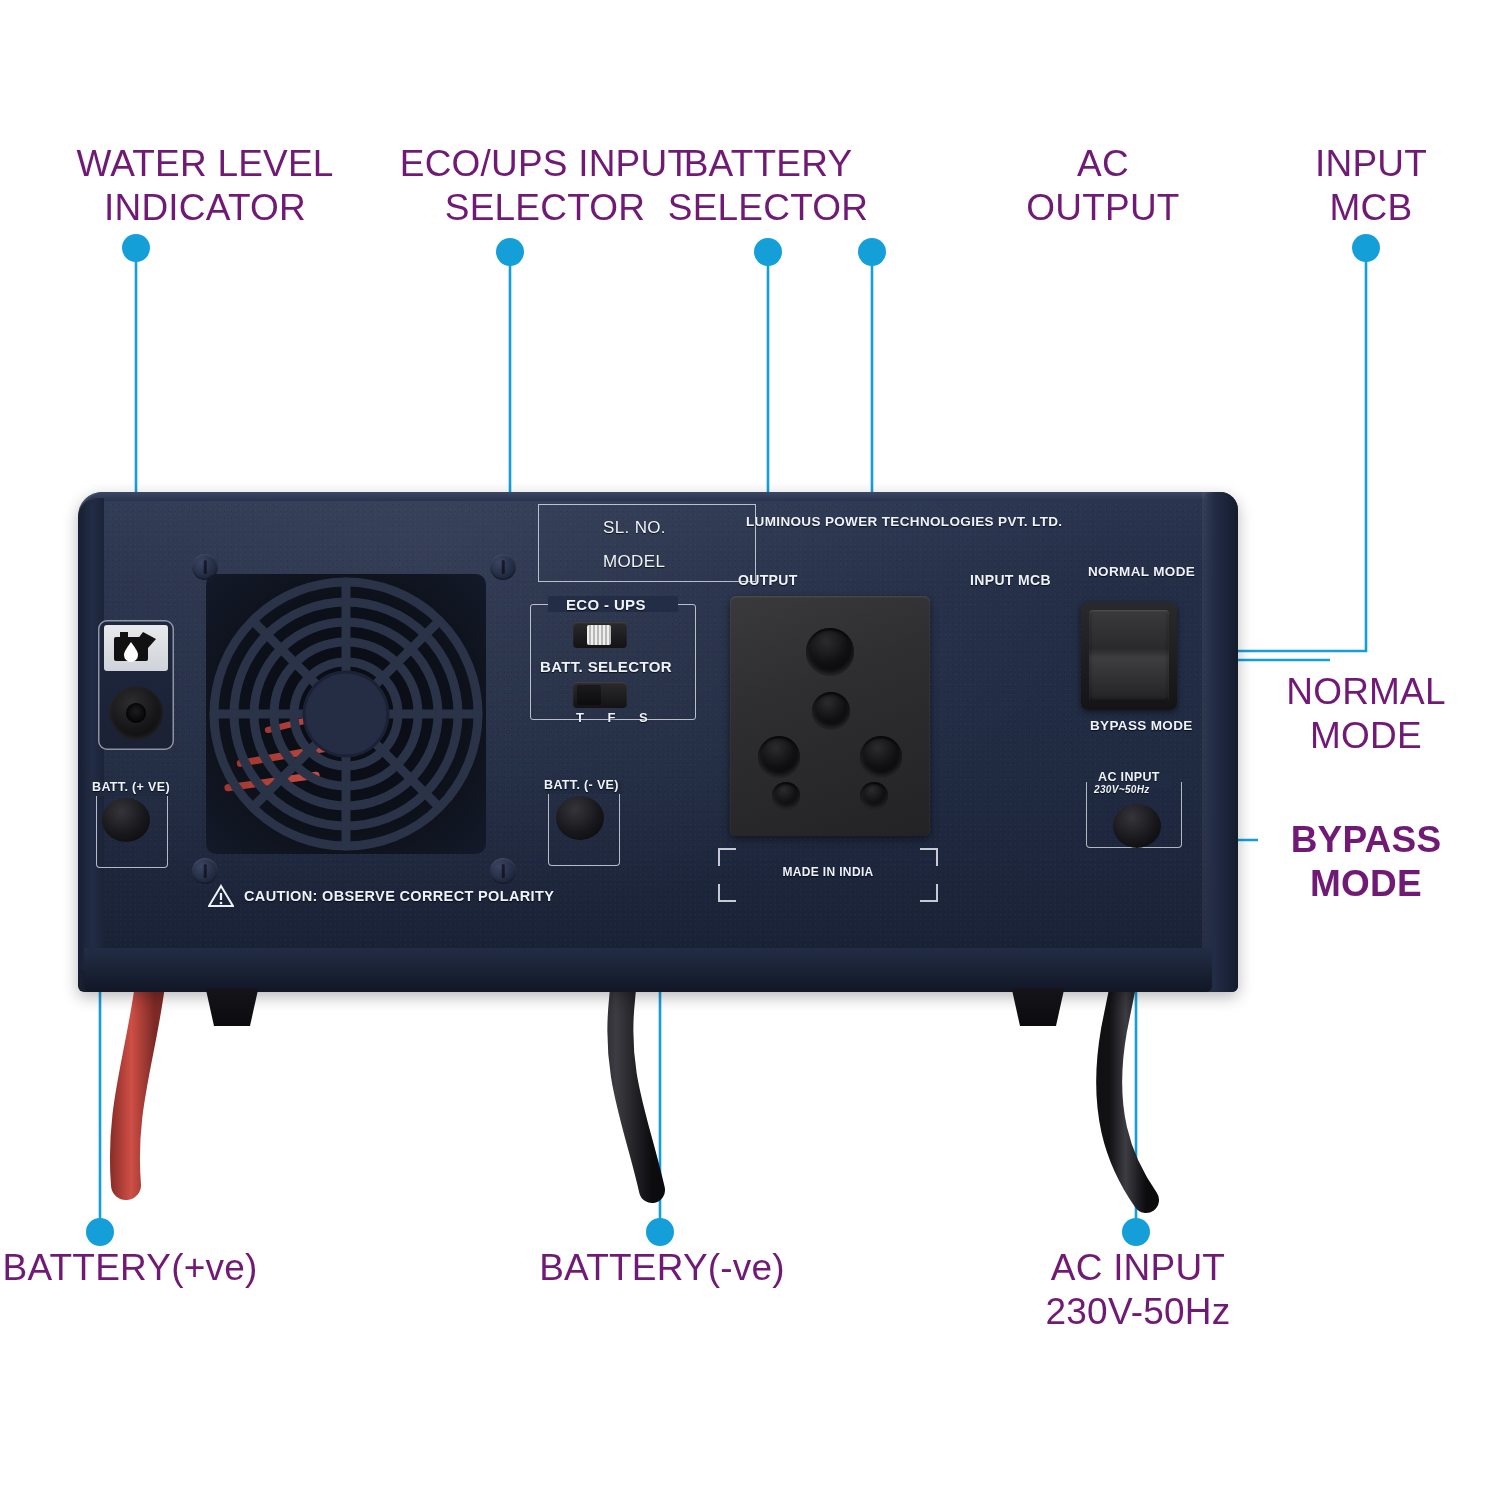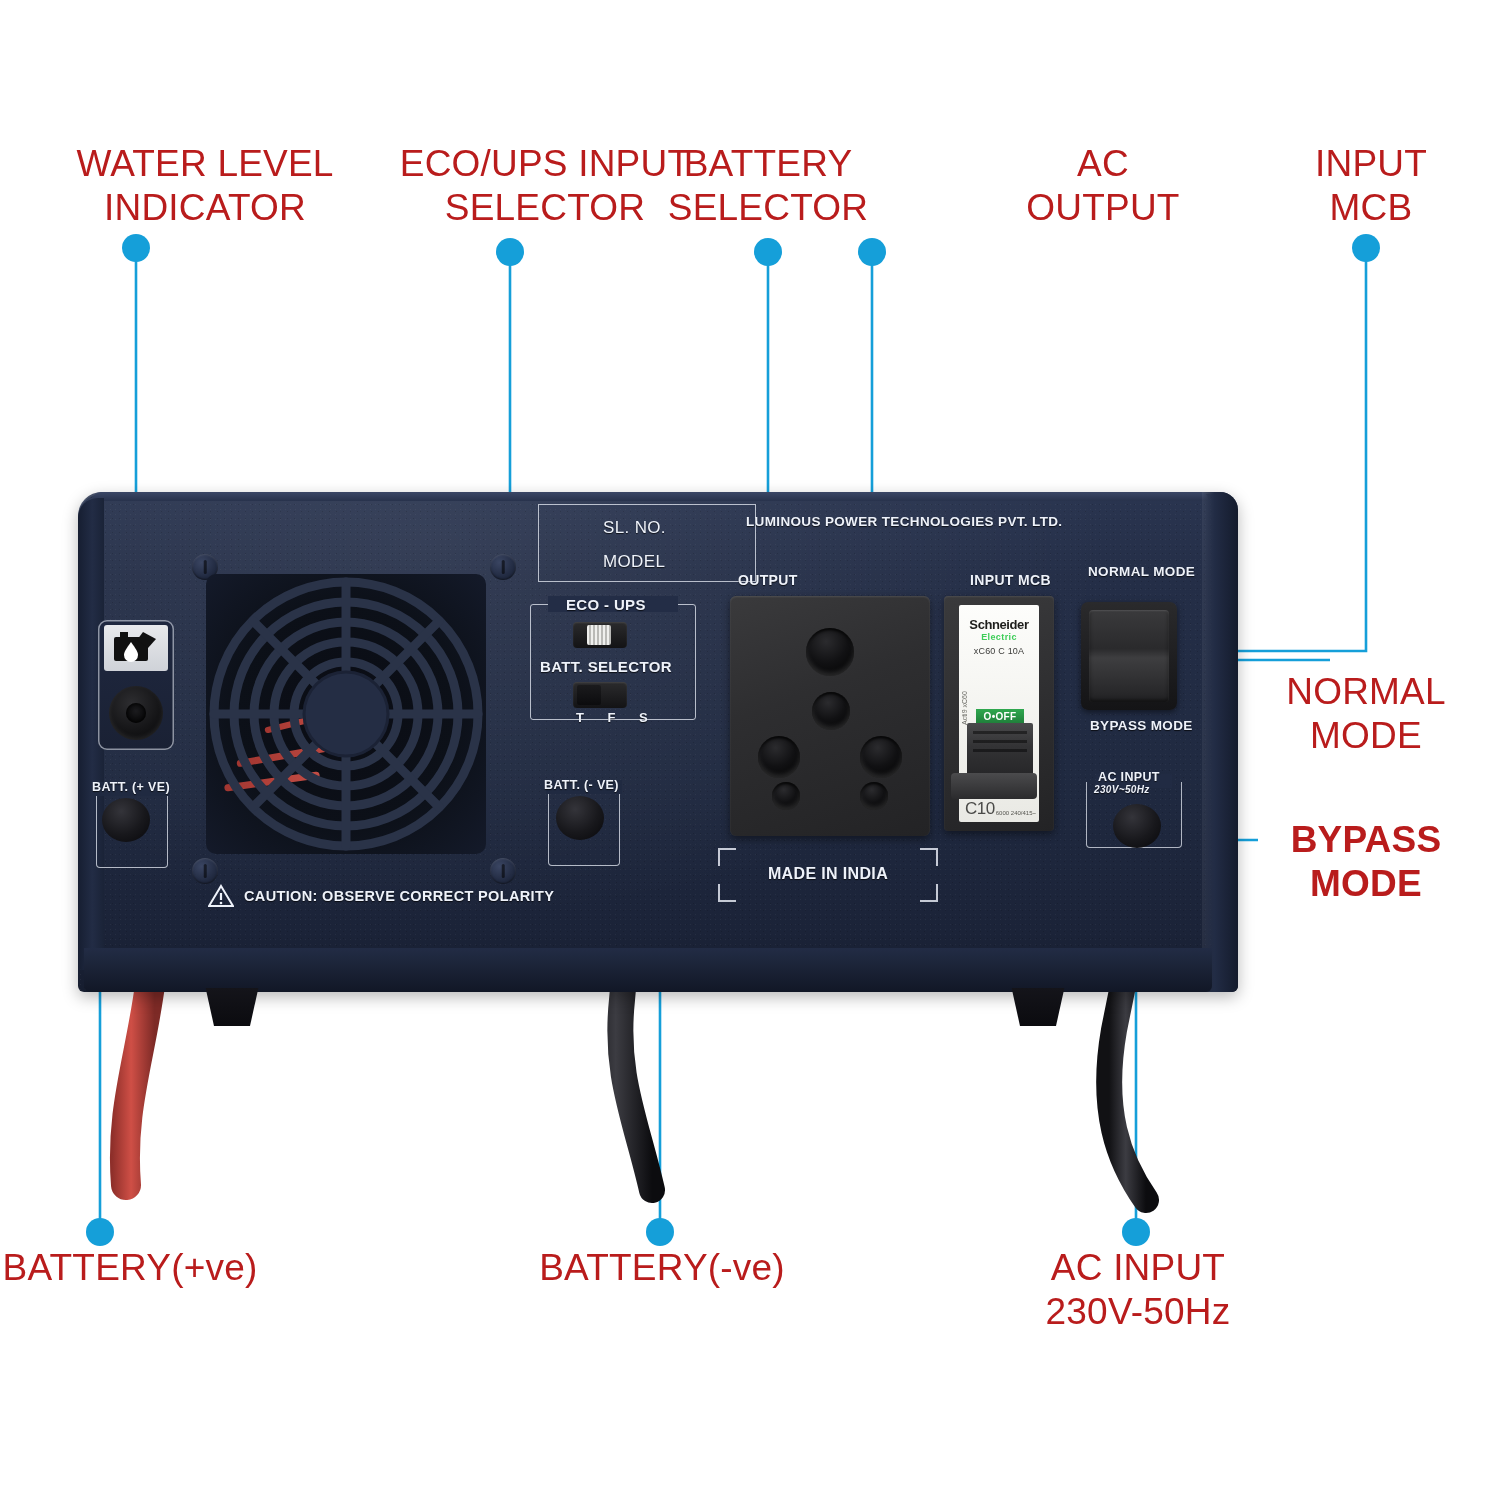--- a/index.html
+++ b/index.html
@@ -7,21 +7,21 @@
     width: 1500px; height: 1500px;
     background: #ffffff;
     font-family: "Liberation Sans", sans-serif;
     overflow: hidden;
   }
   #stage { position: relative; width: 1500px; height: 1500px; background: #fff; }
 
   
   .callout-label {
     position: absolute;
-    color: #b91c1c;
+    color: #701a75;
     font-family: "Liberation Sans", sans-serif;
     font-size: 37px;
     line-height: 1.18;
     letter-spacing: 0.2px;
     white-space: pre-line;
     font-weight: 400;
   }
   .cl-center { text-align: center; }
 
   
@@ -438,36 +438,20 @@
       <div class="pin" style="left:76px;  top:32px;  width:48px; height:48px;"></div>
       <div class="pin" style="left:82px;  top:96px;  width:38px; height:38px;"></div>
       <div class="pin" style="left:28px;  top:140px; width:42px; height:42px;"></div>
       <div class="pin" style="left:130px; top:140px; width:42px; height:42px;"></div>
       <div class="pin" style="left:42px;  top:186px; width:28px; height:28px;"></div>
       <div class="pin" style="left:130px; top:186px; width:28px; height:28px;"></div>
     </div>
 
     <div class="silk" style="left:892px; top:80px; font-size:14px;">INPUT MCB</div>
 
-    <div id="mcb">
-      <div class="mcb-face">
-        <div class="mcb-brand">Schneider</div>
-        <div class="mcb-sub">Electric</div>
-        <div class="mcb-model">xC60      C 10A</div>
-        <div class="mcb-side">Acti9 xC60</div>
-        <div class="mcb-offwin">
-          <span>O•OFF</span>
-        </div>
-        <div class="mcb-toggle"></div>
-        <div class="mcb-lever"></div>
-        <div class="mcb-c10">C10</div>
-        <div class="mcb-rating">6000
-240/415~</div>
-      </div>
-    </div>
 
     <div class="silk" style="left:1010px; top:72px; font-size:13.5px;">NORMAL MODE</div>
     <div id="rocker">
       <div class="rocker-in"></div>
     </div>
     <div class="silk" style="left:1012px; top:226px; font-size:13.5px;">BYPASS MODE</div>
 
     <div class="ac-in-box"></div>
     <div style="position:absolute;left:1018px;top:282px;width:76px;height:14px;background:#212b43;"></div>
     <div class="silk" style="left:1020px; top:278px; font-size:12.5px;">AC  INPUT</div>
@@ -494,21 +478,21 @@
         <circle cx="13" cy="19" r="1.3" fill="#eef2fa"></circle>
       </svg>
       <span class="silk" style="position:relative; font-size:14.5px;">CAUTION: OBSERVE CORRECT POLARITY</span>
     </div>
 
     <div class="made-box">
       <div class="mk tl"></div>
         <div class="mk tr"></div>
       <div class="mk bl"></div>
         <div class="mk br"></div>
-      <div class="silk" style="left:0; right:0; top:17px; text-align:center; width:100%; font-size:16px;">MADE IN INDIA</div>
+      <div class="silk" style="left:0; right:0; top:17px; text-align:center; width:100%; font-size:12px;">MADE IN INDIA</div>
     </div>
   </div>
 
   <div class="callout-label cl-center" style="left:40px; width:330px; top:142px;">WATER LEVEL
 INDICATOR</div>
 
   <div class="callout-label cl-center" style="left:380px; width:330px; top:142px;">ECO/UPS INPUT
 SELECTOR</div>
 
   <div class="callout-label cl-center" style="left:640px; width:256px; top:142px;">BATTERY

